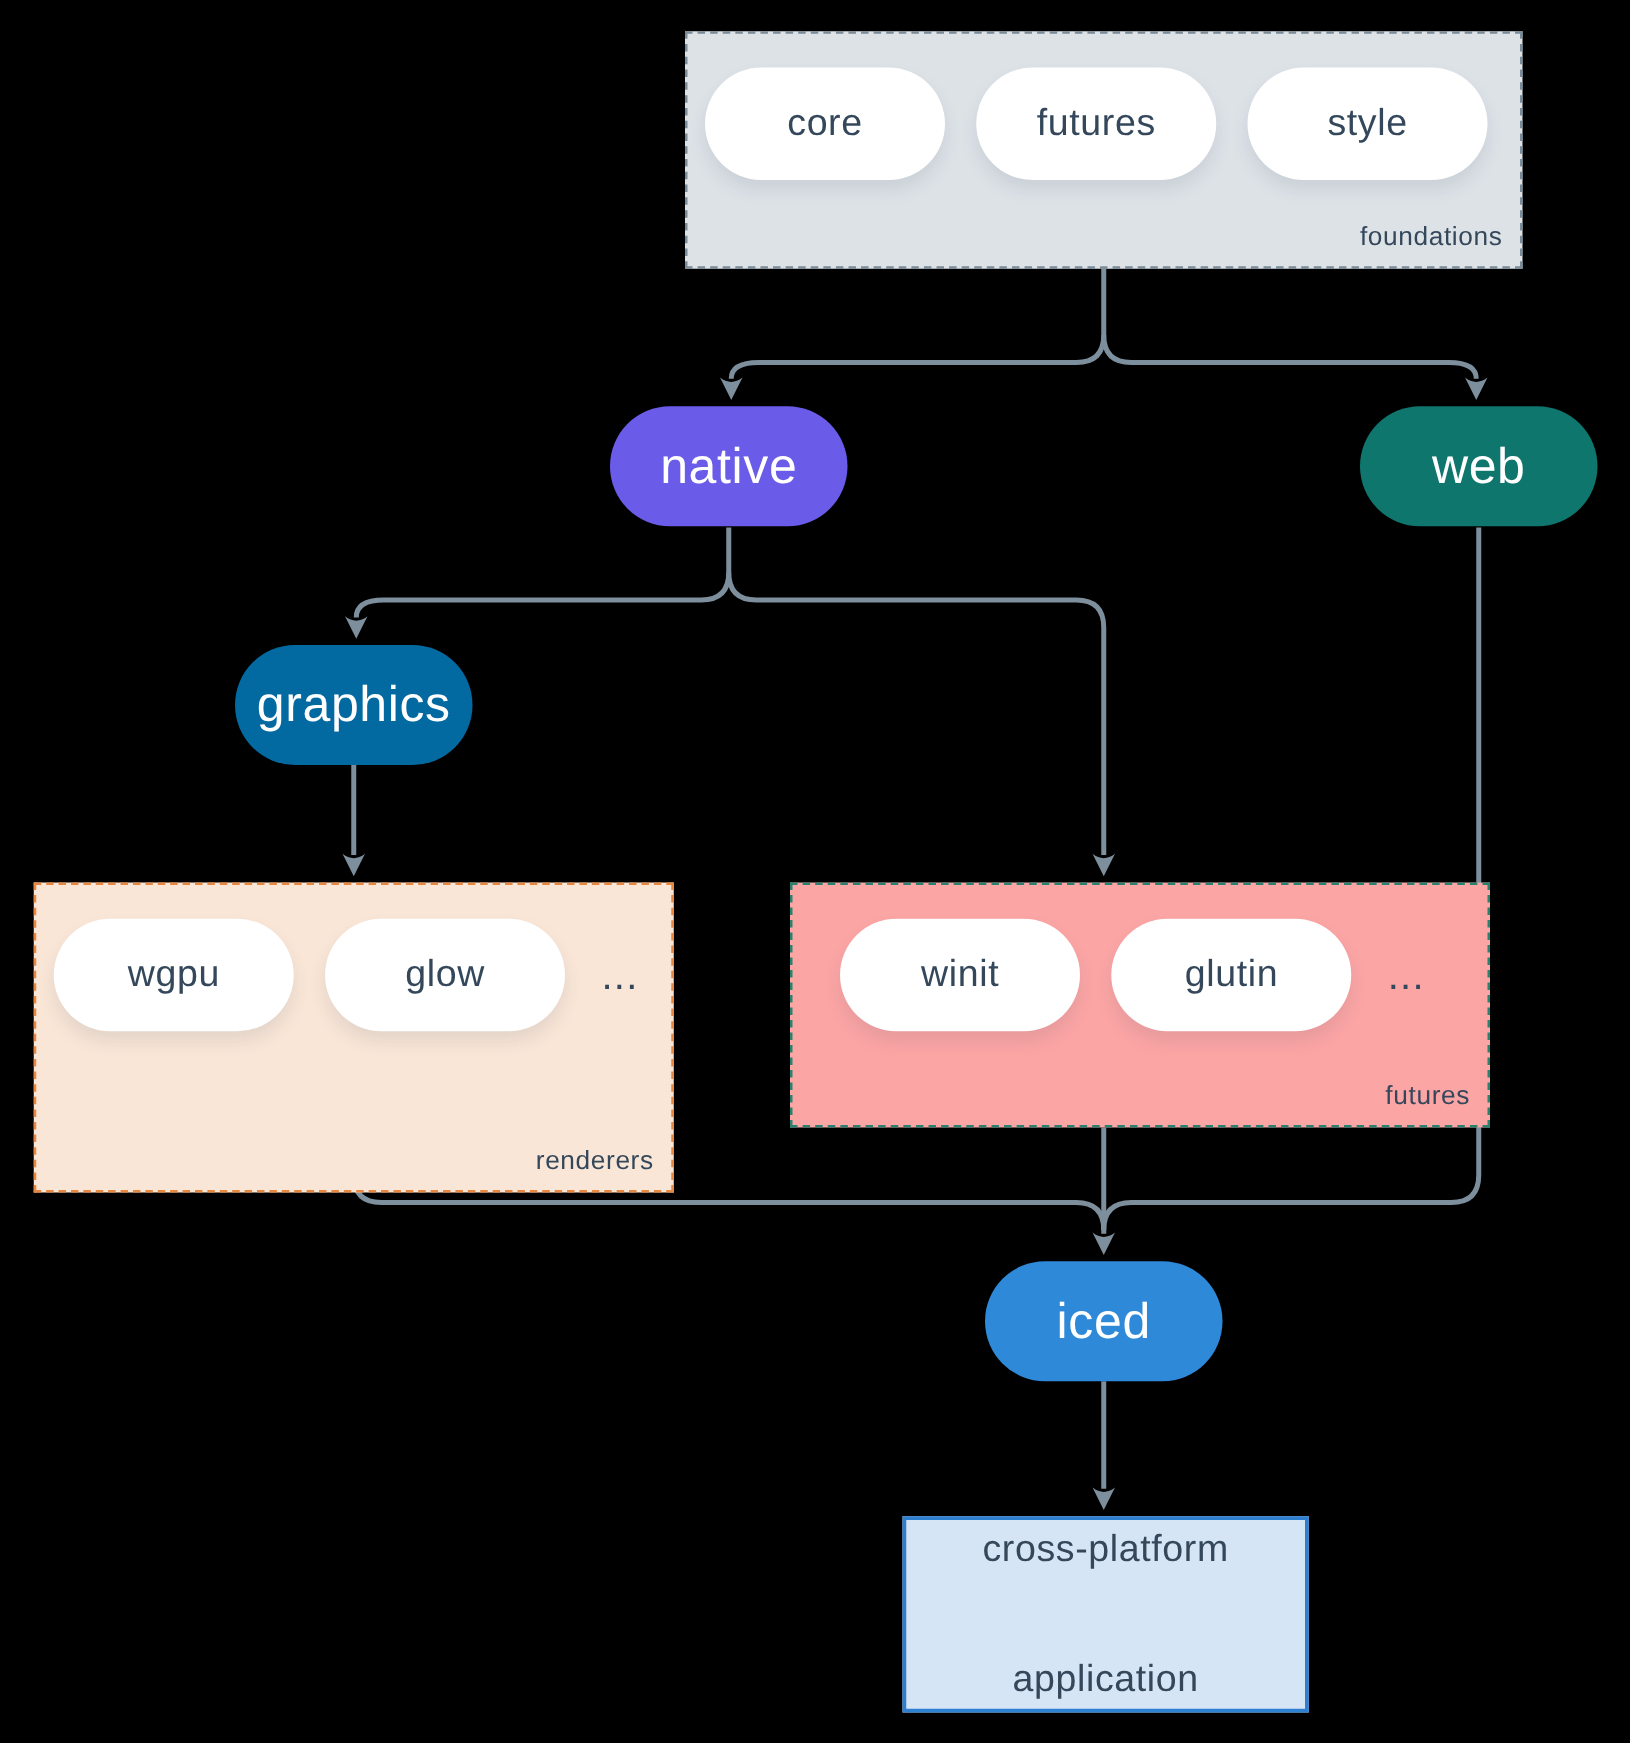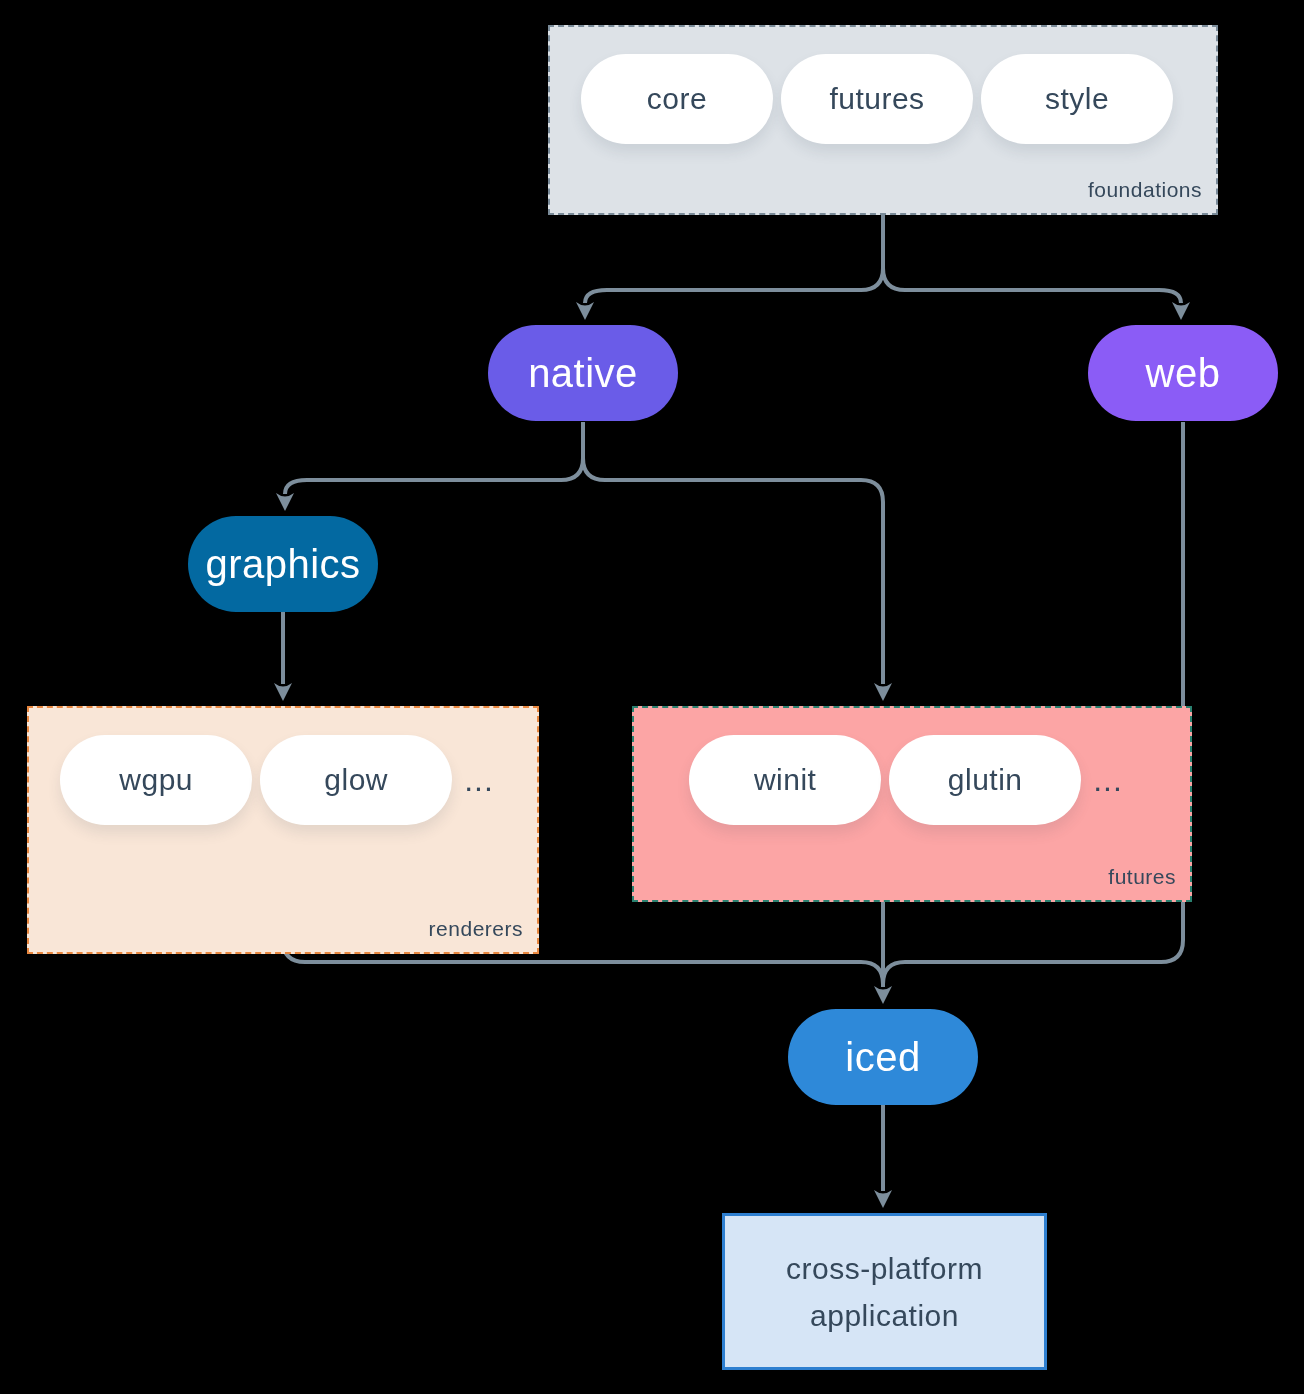--- a/index.html
+++ b/index.html
@@ -40,21 +40,21 @@
     left: 632px; top: 706px; width: 560px; height: 196px;
     background: #fca5a5;
     border: 2px dashed #2a8170;
   }
   .pill-row {
     position: absolute;
     left: 0; top: 27px; right: 12px;
     display: flex;
     justify-content: center;
     align-items: center;
-    gap: 8px;
+    gap: 25px;
   }
   .pill {
     width: 192px;
     height: 90px;
     border-radius: 46px;
     background: #ffffff;
     box-shadow: 0 8px 14px rgba(40, 60, 75, 0.10);
     display: flex;
     align-items: center;
     justify-content: center;
@@ -83,35 +83,35 @@
     height: 96px;
     border-radius: 48px;
     display: flex;
     align-items: center;
     justify-content: center;
     font-size: 40px;
     letter-spacing: 0.5px;
     color: #ffffff;
   }
   .node-native   { left: 488px;  top: 325px;  background: #6a5ce8; }
-  .node-web      { left: 1088px; top: 325px;  background: #8b5cf6; }
+  .node-web      { left: 1088px; top: 325px;  background: #0f766e; }
   .node-graphics { left: 188px;  top: 516px;  background: #0369a1; }
   .node-iced     { left: 788px;  top: 1009px; background: #2e89d9; }
   
   .app-box {
     position: absolute;
     left: 722px; top: 1213px;
     width: 325px; height: 157px;
     box-sizing: border-box;
     background: #d6e5f6;
     border: 3px solid #2e7fd0;
     display: flex;
     flex-direction: column;
     align-items: center;
-    justify-content: center;
+    justify-content: space-between;
     font-size: 30px;
     line-height: 47px;
     letter-spacing: 0.5px;
     color: #35485b;
     text-align: center;
   }
 </style>
 </head>
 <body>
 

